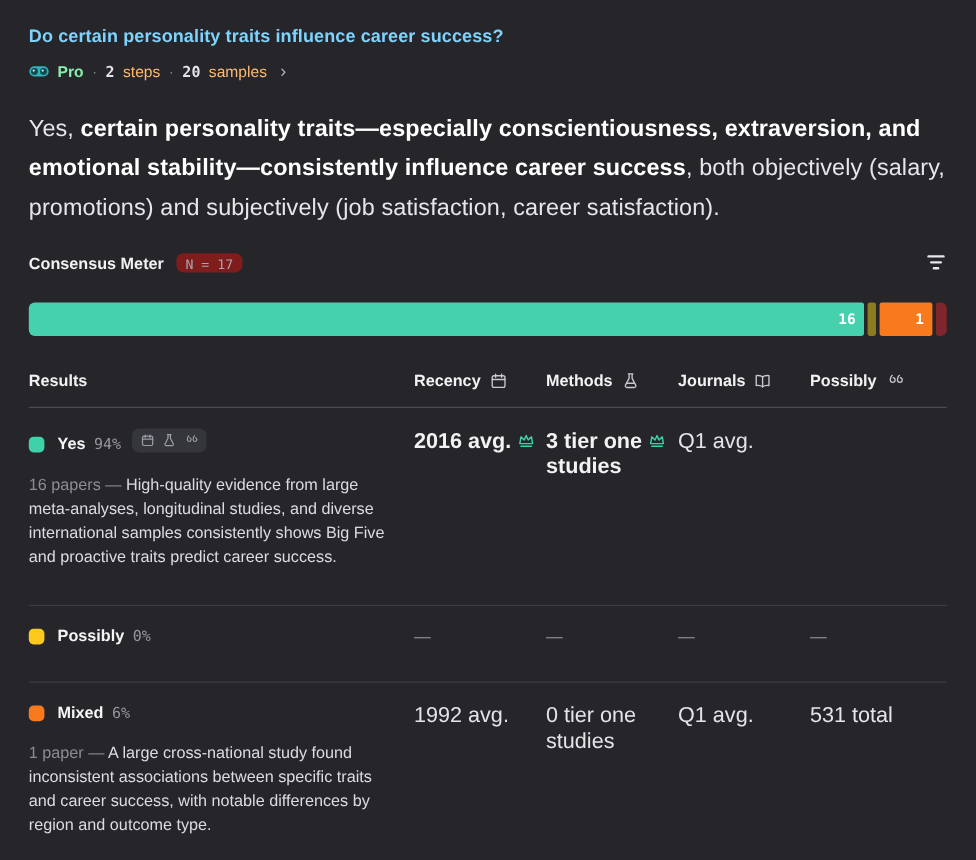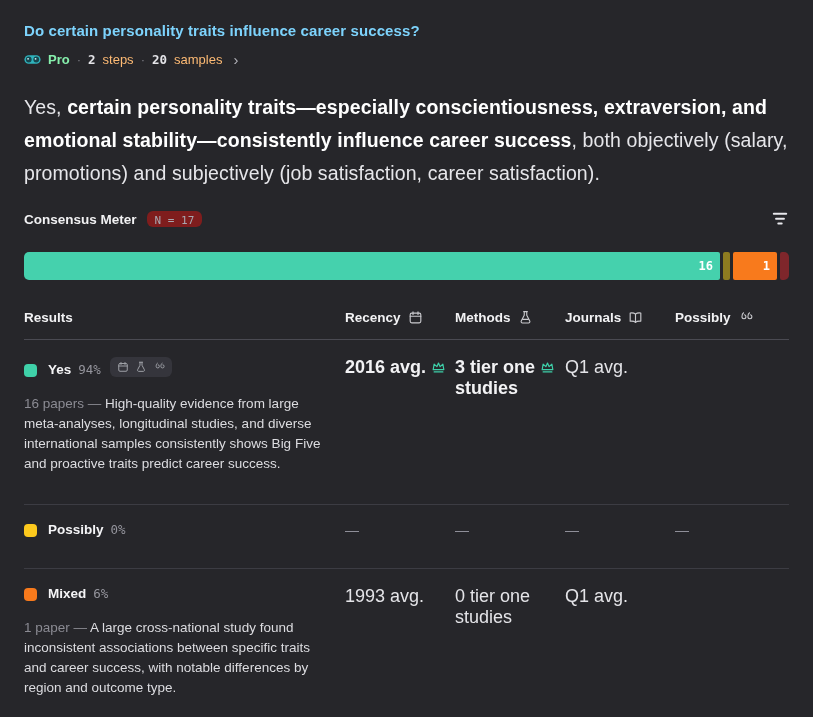--- a/index.html
+++ b/index.html
@@ -204,16 +204,17 @@
   <div>
     <div class="result-cell">
       <span class="dot" style="background: rgb(248, 122, 28);"></span>
       <span class="r-label">Mixed</span>
       <span class="r-pct">6%</span>
     </div>
     <div class="desc">
       <span class="papers">1 paper — </span><span>A large cross-national study found inconsistent associations between specific traits and career success, with notable differences by region and outcome type.</span>
     </div>
   </div>
-  <div class="val reg">1993 avg.</div>
+  <div class="val reg">1992 avg.</div>
   <div class="val reg"><span>0 tier one</span><br><span>studies</span></div>
   <div class="val reg">Q1 avg.</div>
+  <div class="val reg">531 total</div>
 </div>
 
 </body></html>

